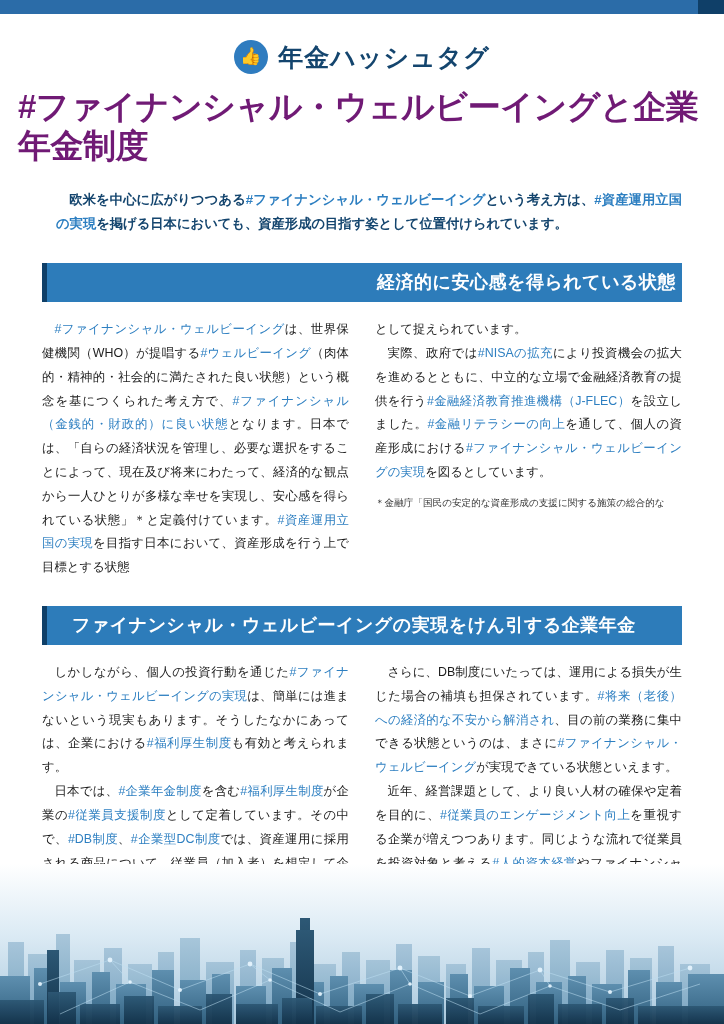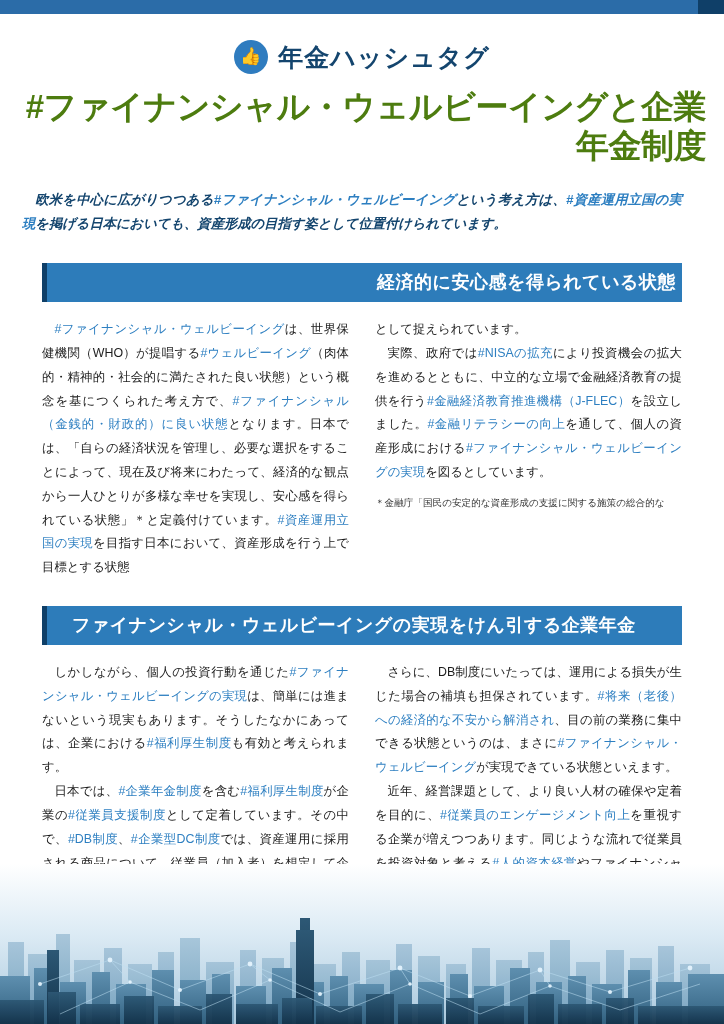--- a/index.html
+++ b/index.html
@@ -37,36 +37,35 @@
     color:#ffffff;font-size:17px;line-height:1;
     padding-bottom:2px;
   }
   .logo-text{
     font-size:25px;font-weight:bold;color:#14456e;
     letter-spacing:1px;
   }
   
   .main-title{
     margin:14px 18px 0 18px;
-    text-align:right;
+    text-align:left;
     font-size:33px;line-height:1.18;
     font-weight:bold;
-    color:#4d7c0f;
+    color:#701a75;
     letter-spacing:-0.5px;
   }
   
   .lead{
-    margin:22px 42px 0 22px;
+    margin:22px 42px 0 56px;
     font-size:13.3px;
     line-height:1.85;
     text-align:justify;
     color:#14456e;
     font-weight:bold;
     text-indent:1em;
-    font-style:italic;
   }
   .lead .tag{color:#2d7fc1;}
   
   .band{
     margin:26px 42px 0 42px;
     background:#2d7cba;
     color:#ffffff;
     font-size:18px;font-weight:bold;
     text-align:right;
     padding:7px 6px 8px 6px;

